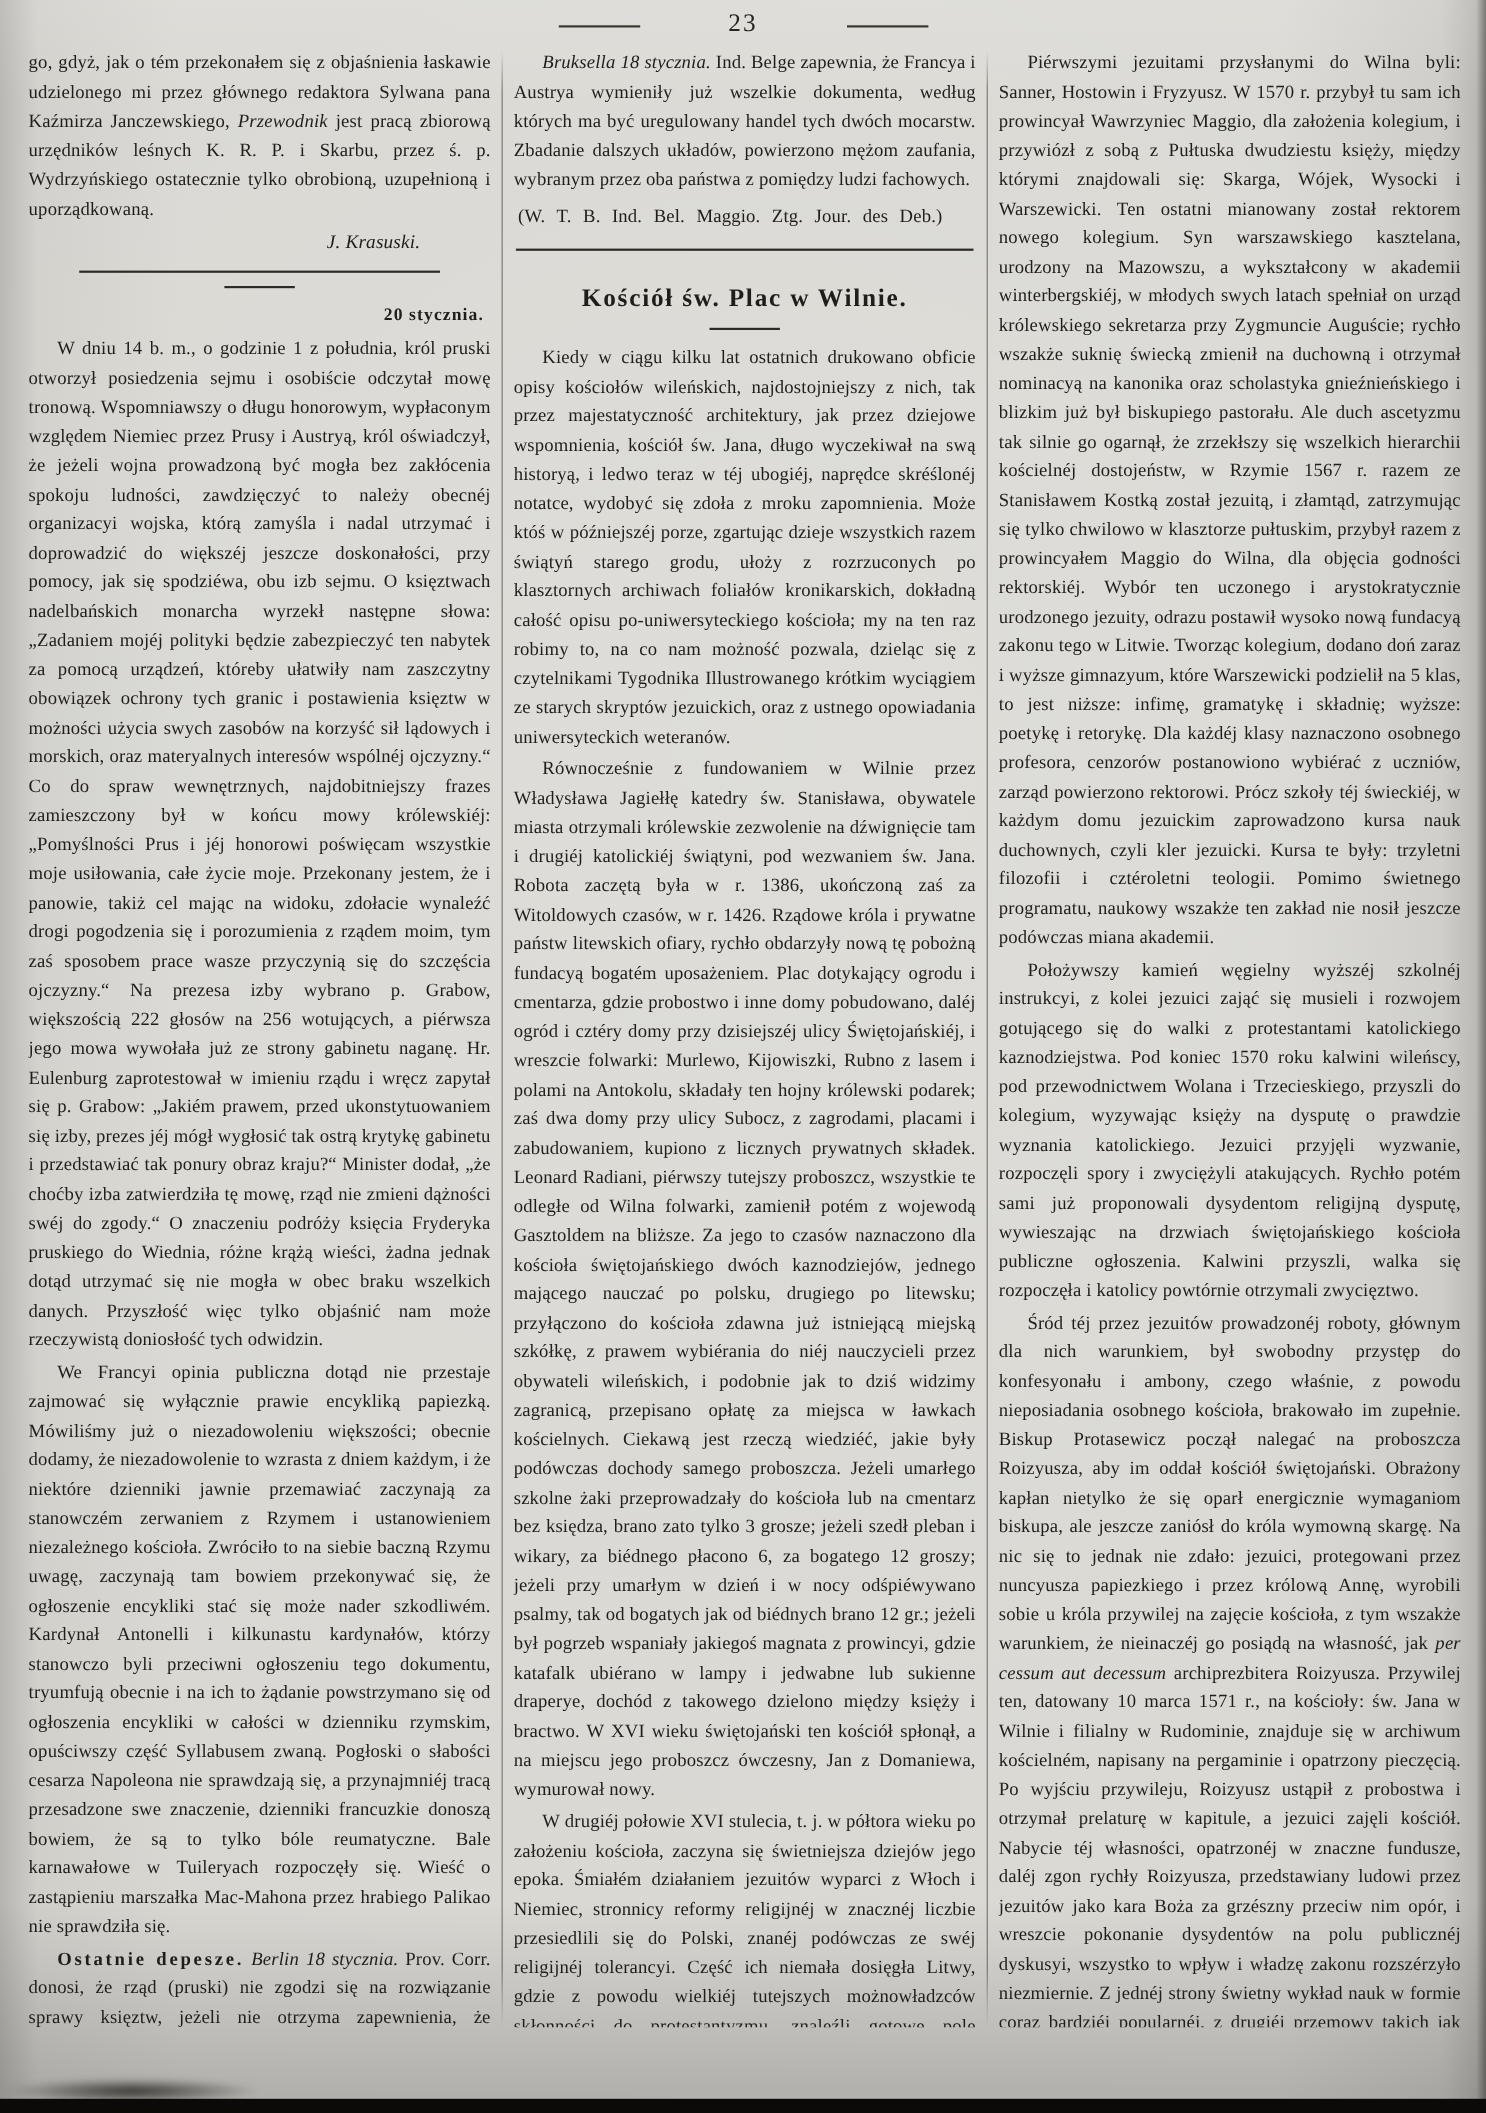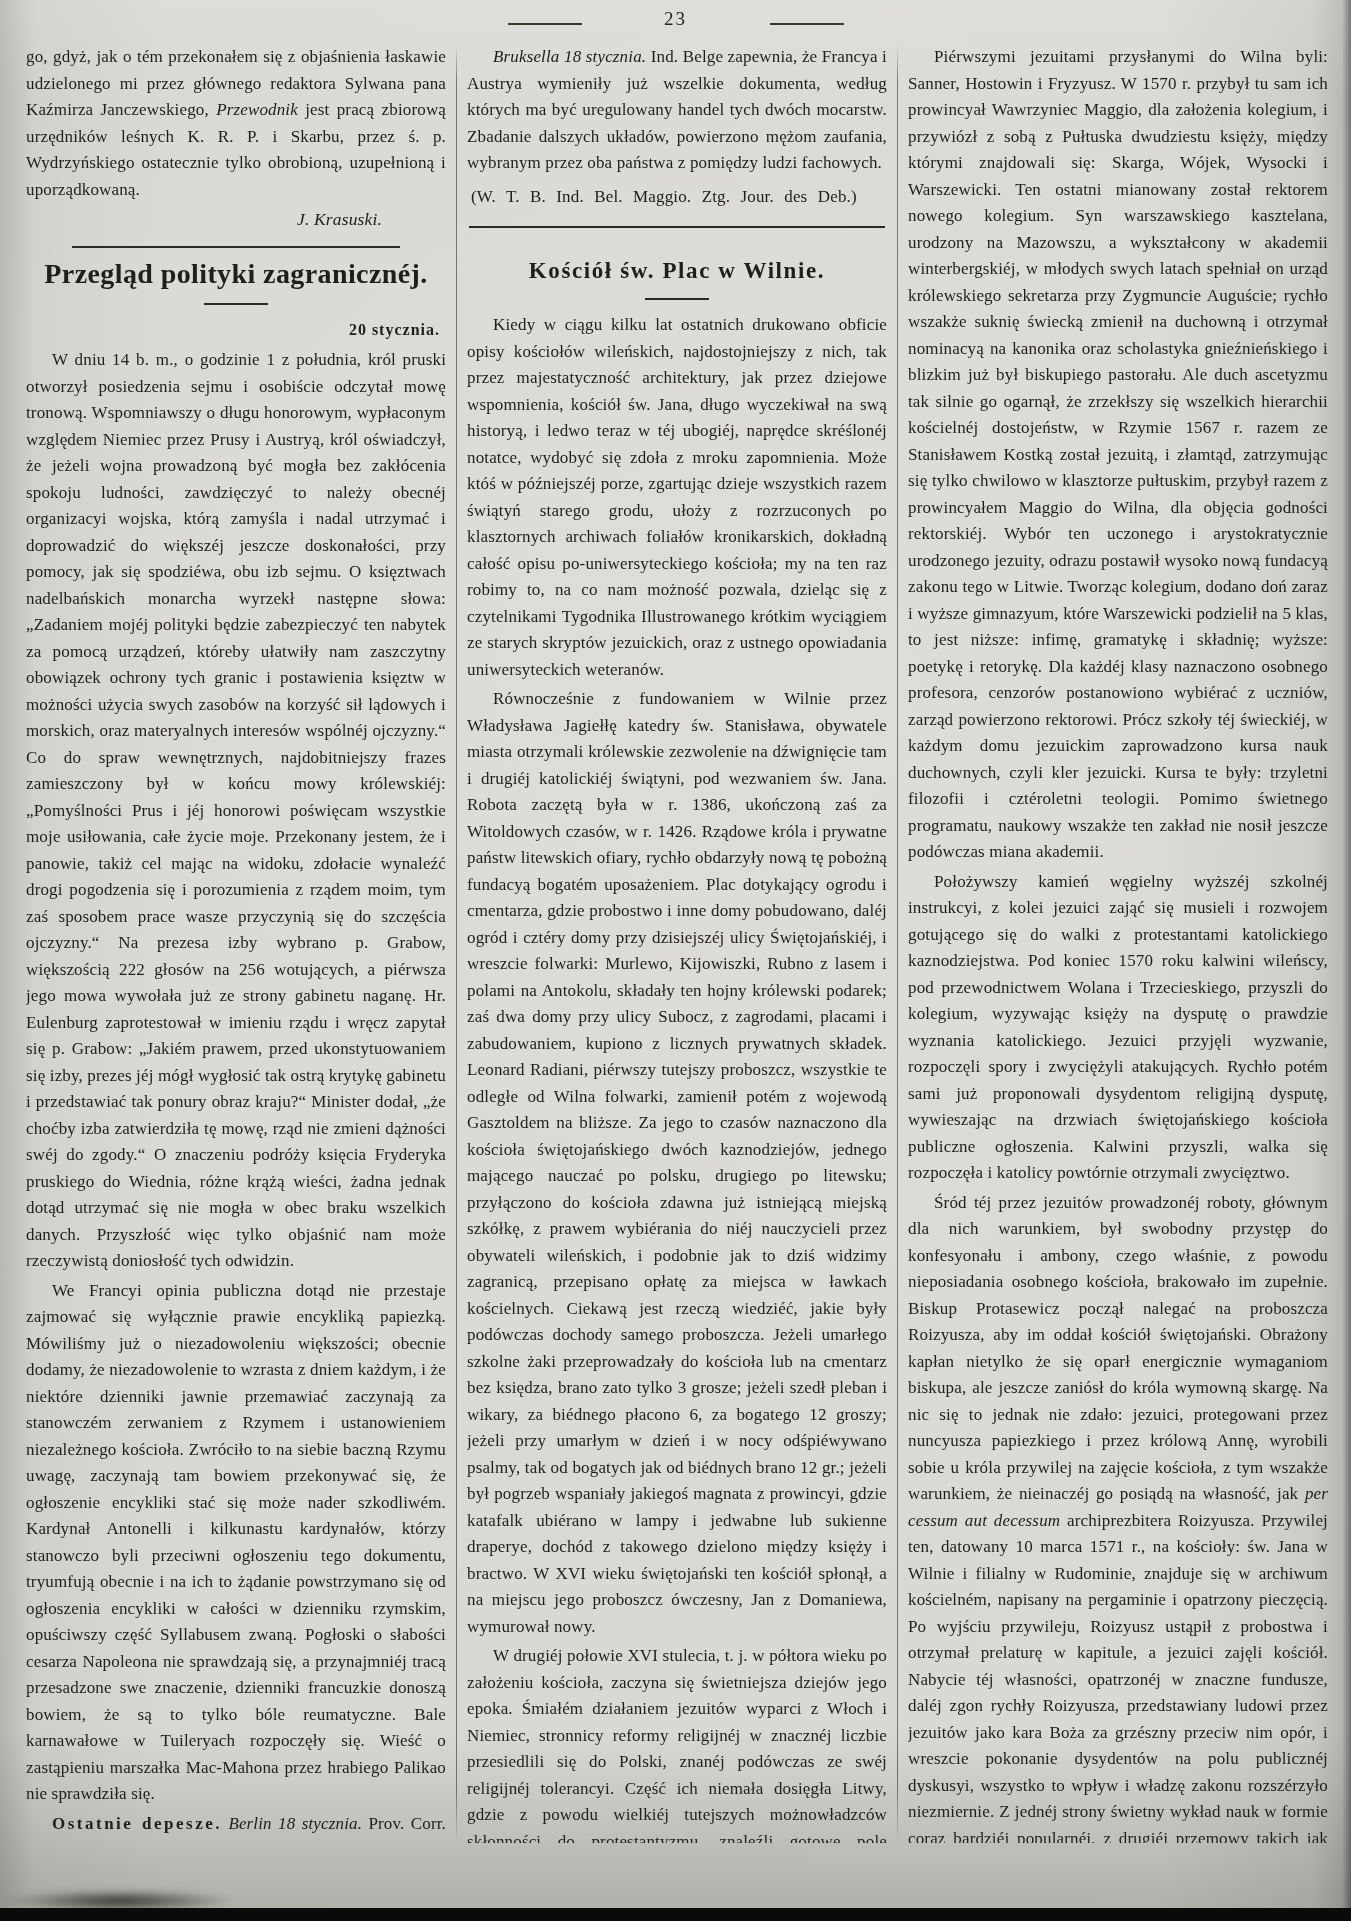--- a/index.html
+++ b/index.html
@@ -12,21 +12,21 @@
     position:absolute;inset:0;
     color:var(--ink,#201e1a);
     background:
       linear-gradient(180deg, rgba(255,255,255,.10) 0%, rgba(255,255,255,0) 5%, rgba(0,0,0,0) 90%, rgba(0,0,0,.18) 99%),
       radial-gradient(130% 90% at 50% 35%, rgba(255,255,255,.15), rgba(0,0,0,0) 72%),
       linear-gradient(90deg,#b5b4b0 0%,#d0cfca 2.5%,#d8d7d2 12%,#d9d8d3 86%,#cccbc7 97%,#b0afab 100%);
   }
   .page-head{position:absolute;top:8px;left:0;right:0;height:32px;}
   .pagenum{
     position:absolute;left:50%;top:0;transform:translateX(-50%);
-    font-size:19px;letter-spacing:2px;color:#26241f;
+    font-size:23px;letter-spacing:2px;color:#26241f;
   }
   .dash{position:absolute;top:15px;width:74px;height:2px;background:#3a372f;}
   .dash.left{left:calc(50% - 168px);}
   .dash.right{right:calc(50% - 168px);}
 
   .cols{position:absolute;top:44px;left:26px;right:20px;bottom:78px;display:flex;}
   .col{
     width:420px;height:100%;overflow:hidden;
     text-align:justify;font-size:17px;line-height:26.5px;
     letter-spacing:.15px;
@@ -67,21 +67,20 @@
     <div class="dash left"></div>
     <div class="pagenum">23</div>
     <div class="dash right"></div>
   </div>
 
   <div class="cols">
     <div class="col">
         <p class="para noindent"><span>go, gdyż, jak o tém przekonałem się z objaśnienia łaskawie udzielonego mi przez głównego redaktora Sylwana pana Kaźmirza Janczewskiego, </span><span class="it">Przewodnik</span><span> jest pracą zbiorową urzędników leśnych K. R. P. i Skarbu, przez ś. p. Wydrzyńskiego ostatecznie tylko obrobioną, uzupełnioną i uporządkowaną.</span></p>
         <p class="signature">J. Krasuski.</p>
         <div class="rule rule-med"></div>
-        <p class="h1">Przegląd polityki zagranicznéj.</p>
         <div class="rule rule-short"></div>
         <p class="date">20 stycznia.</p>
         <p class="para"><span>W dniu 14 b. m., o godzinie 1 z południa, król pruski otworzył posiedzenia sejmu i osobiście odczytał mowę tronową. Wspomniawszy o długu honorowym, wypłaconym względem Niemiec przez Prusy i Austryą, król oświadczył, że jeżeli wojna prowadzoną być mogła bez zakłócenia spokoju ludności, zawdzięczyć to należy obecnéj organizacyi wojska, którą zamyśla i nadal utrzymać i doprowadzić do większéj jeszcze doskonałości, przy pomocy, jak się spodziéwa, obu izb sejmu. O księztwach nadelbańskich monarcha wyrzekł następne słowa: „Zadaniem mojéj polityki będzie zabezpieczyć ten nabytek za pomocą urządzeń, któreby ułatwiły nam zaszczytny obowiązek ochrony tych granic i postawienia księztw w możności użycia swych zasobów na korzyść sił lądowych i morskich, oraz materyalnych interesów wspólnéj ojczyzny.“ Co do spraw wewnętrznych, najdobitniejszy frazes zamieszczony był w końcu mowy królewskiéj: „Pomyślności Prus i jéj honorowi poświęcam wszystkie moje usiłowania, całe życie moje. Przekonany jestem, że i panowie, takiż cel mając na widoku, zdołacie wynaleźć drogi pogodzenia się i porozumienia z rządem moim, tym zaś sposobem prace wasze przyczynią się do szczęścia ojczyzny.“ Na prezesa izby wybrano p. Grabow, większością 222 głosów na 256 wotujących, a piérwsza jego mowa wywołała już ze strony gabinetu naganę. Hr. Eulenburg zaprotestował w imieniu rządu i wręcz zapytał się p. Grabow: „Jakiém prawem, przed ukonstytuowaniem się izby, prezes jéj mógł wygłosić tak ostrą krytykę gabinetu i przedstawiać tak ponury obraz kraju?“ Minister dodał, „że choćby izba zatwierdziła tę mowę, rząd nie zmieni dążności swéj do zgody.“ O znaczeniu podróży księcia Fryderyka pruskiego do Wiednia, różne krążą wieści, żadna jednak dotąd utrzymać się nie mogła w obec braku wszelkich danych. Przyszłość więc tylko objaśnić nam może rzeczywistą doniosłość tych odwidzin.</span></p>
         <p class="para"><span>We Francyi opinia publiczna dotąd nie przestaje zajmować się wyłącznie prawie encykliką papiezką. Mówiliśmy już o niezadowoleniu większości; obecnie dodamy, że niezadowolenie to wzrasta z dniem każdym, i że niektóre dzienniki jawnie przemawiać zaczynają za stanowczém zerwaniem z Rzymem i ustanowieniem niezależnego kościoła. Zwróciło to na siebie baczną Rzymu uwagę, zaczynają tam bowiem przekonywać się, że ogłoszenie encykliki stać się może nader szkodliwém. Kardynał Antonelli i kilkunastu kardynałów, którzy stanowczo byli przeciwni ogłoszeniu tego dokumentu, tryumfują obecnie i na ich to żądanie powstrzymano się od ogłoszenia encykliki w całości w dzienniku rzymskim, opuściwszy część Syllabusem zwaną. Pogłoski o słabości cesarza Napoleona nie sprawdzają się, a przynajmniéj tracą przesadzone swe znaczenie, dzienniki francuzkie donoszą bowiem, że są to tylko bóle reumatyczne. Bale karnawałowe w Tuileryach rozpoczęły się. Wieść o zastąpieniu marszałka Mac-Mahona przez hrabiego Palikao nie sprawdziła się.</span></p>
         <p class="para"><span class="bd spaced">Ostatnie depesze.</span><span> </span><span class="it">Berlin 18 stycznia.</span><span> Prov. Corr. donosi, że rząd (pruski) nie zgodzi się na rozwiązanie sprawy księztw, jeżeli nie otrzyma zapewnienia, że wszystkie jego żądania, dotyczące morskich, wojskowych i handlowych stosunków, uwzględnione zostaną.</span></p>
       </div>
     <div class="colrule"></div>
     <div class="col">
         <p class="para"><span class="it">Bruksella 18 stycznia.</span><span> Ind. Belge zapewnia, że Francya i Austrya wymieniły już wszelkie dokumenta, według których ma być uregulowany handel tych dwóch mocarstw. Zbadanie dalszych układów, powierzono mężom zaufania, wybranym przez oba państwa z pomiędzy ludzi fachowych.</span></p>
         <p class="source">(W. T. B. Ind. Bel. Maggio. Ztg. Jour. des Deb.)</p>

